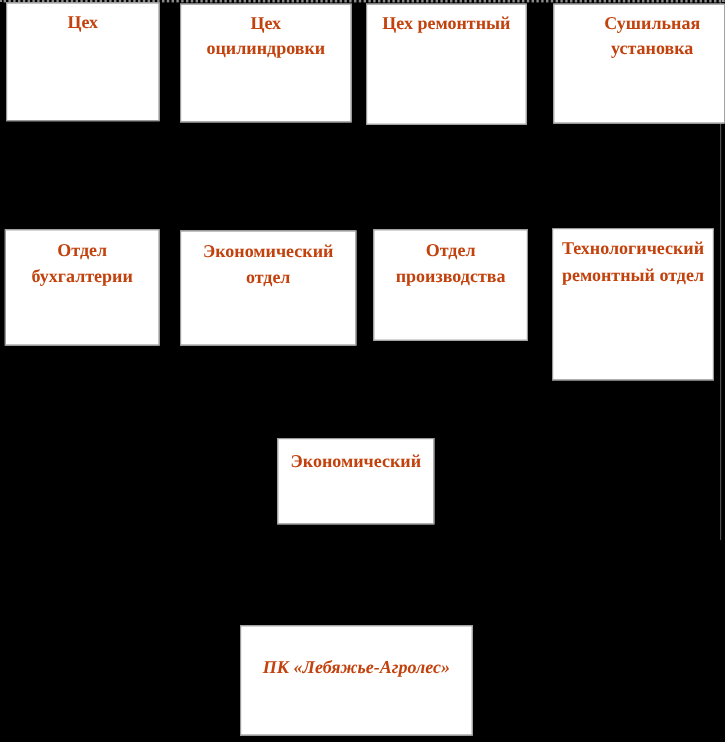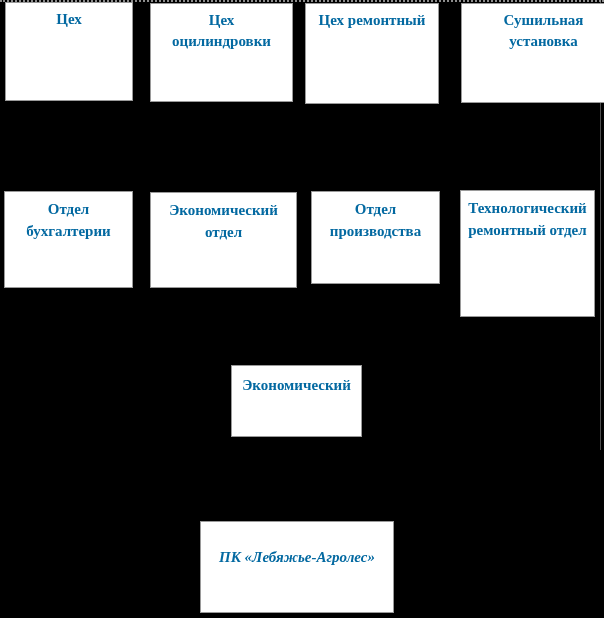--- a/index.html
+++ b/index.html
@@ -29,21 +29,21 @@
     top: 2px;
     width: 1px;
     height: 448px;
     background: #4d4d4d;
   }
   .node {
     position: absolute;
     box-sizing: border-box;
     background: #ffffff;
     border: 1px solid #9a9a9a;
-    color: #0369a1;
+    color: #c2410c;
     font-weight: bold;
     font-size: 15px;
     line-height: 21px;
     text-align: center;
     padding-top: 6px;
   }
   .node .line {
     white-space: nowrap;
   }
   .row2 { line-height: 22px; }

